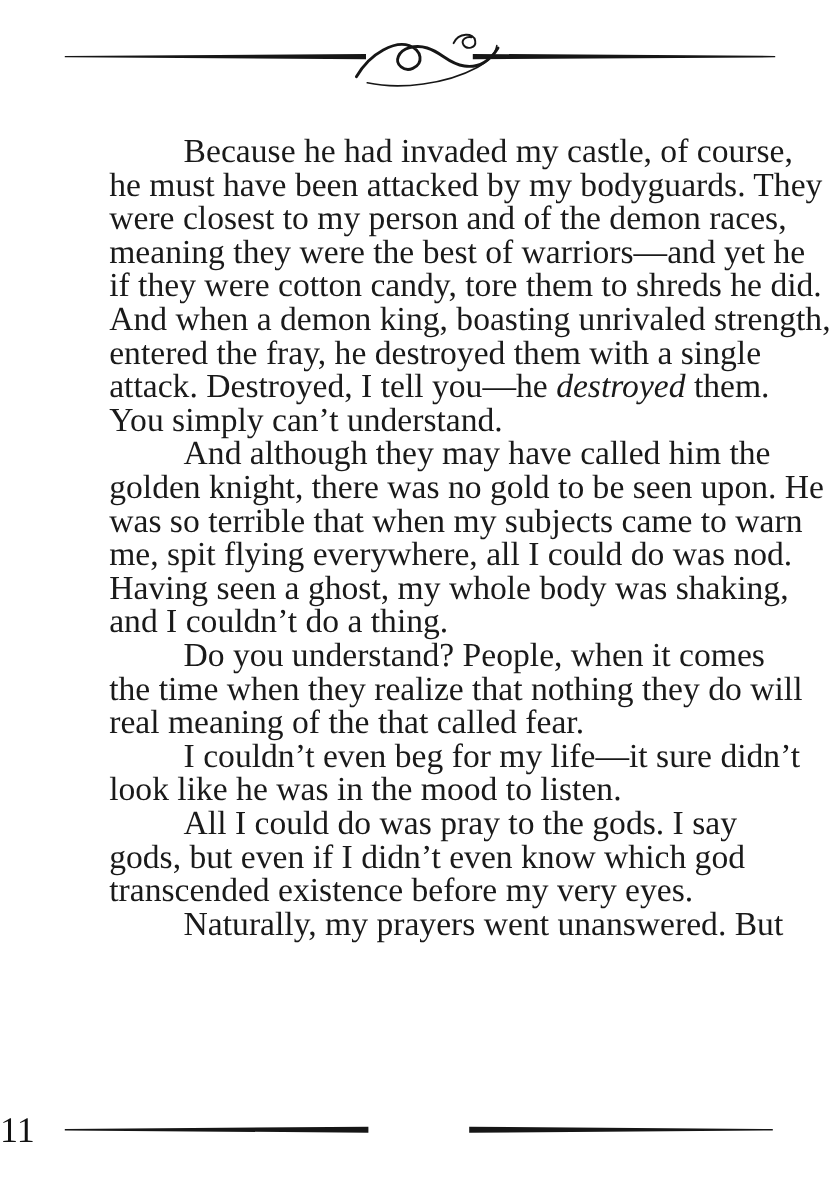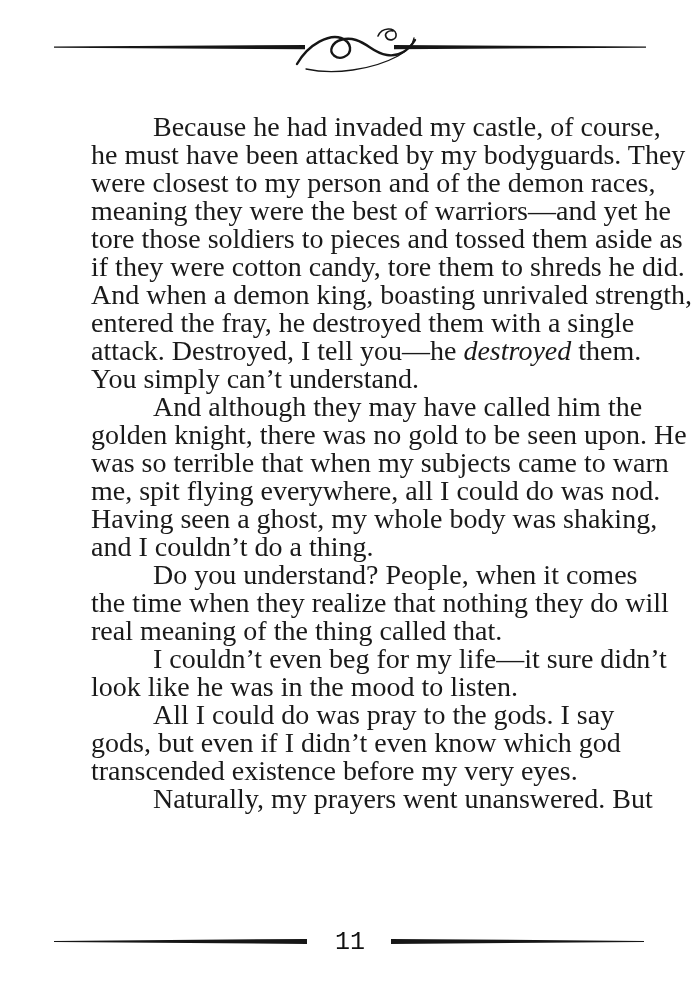--- a/index.html
+++ b/index.html
@@ -35,23 +35,23 @@
     width: 700px; height: 70px;
   }
   .footer-rules {
     position: absolute;
     top: 0; left: 0;
   }
   .page-number {
     position: absolute;
     top: 19px; left: 0;
     width: 700px;
-    text-align: center;
-    font-family: Liberation Mono, monospace;
-    font-size: 25px;
+    text-align: left;
+    font-family: Liberation Serif, serif;
+    font-size: 30px;
     line-height: 28px;
     color: #111111;
   }
 </style>
 </head>
 <body>
 
 <div class="page">
 
   <div class="header-divider">
@@ -65,39 +65,38 @@
       </g>
     </svg>
   </div>
 
   <div class="page-text">
       <div class="paragraph">
         <div class="line indent">Because he had invaded my castle, of course,</div>
         <div class="line">he must have been attacked by my bodyguards. They</div>
         <div class="line">were closest to my person and of the demon races,</div>
         <div class="line">meaning they were the best of warriors—and yet he</div>
-        <div class="line">tore those soldiers to pieces and tossed them aside as</div>
         <div class="line">if they were cotton candy, tore them to shreds he did.</div>
         <div class="line">And when a demon king, boasting unrivaled strength,</div>
         <div class="line">entered the fray, he destroyed them with a single</div>
         <div class="line">attack. Destroyed, I tell you—he <em>destroyed</em> them.</div>
         <div class="line">You simply can’t understand.</div>
       </div>
       <div class="paragraph">
         <div class="line indent">And although they may have called him the</div>
         <div class="line">golden knight, there was no gold to be seen upon. He</div>
         <div class="line">was so terrible that when my subjects came to warn</div>
         <div class="line">me, spit flying everywhere, all I could do was nod.</div>
         <div class="line">Having seen a ghost, my whole body was shaking,</div>
         <div class="line">and I couldn’t do a thing.</div>
       </div>
       <div class="paragraph">
         <div class="line indent">Do you understand? People, when it comes</div>
         <div class="line">the time when they realize that nothing they do will</div>
-        <div class="line">real meaning of the thing called that.</div>
+        <div class="line">real meaning of the that called fear.</div>
       </div>
       <div class="paragraph">
         <div class="line indent">I couldn’t even beg for my life—it sure didn’t</div>
         <div class="line">look like he was in the mood to listen.</div>
       </div>
       <div class="paragraph">
         <div class="line indent">All I could do was pray to the gods. I say</div>
         <div class="line">gods, but even if I didn’t even know which god</div>
         <div class="line">transcended existence before my very eyes.</div>
       </div>

